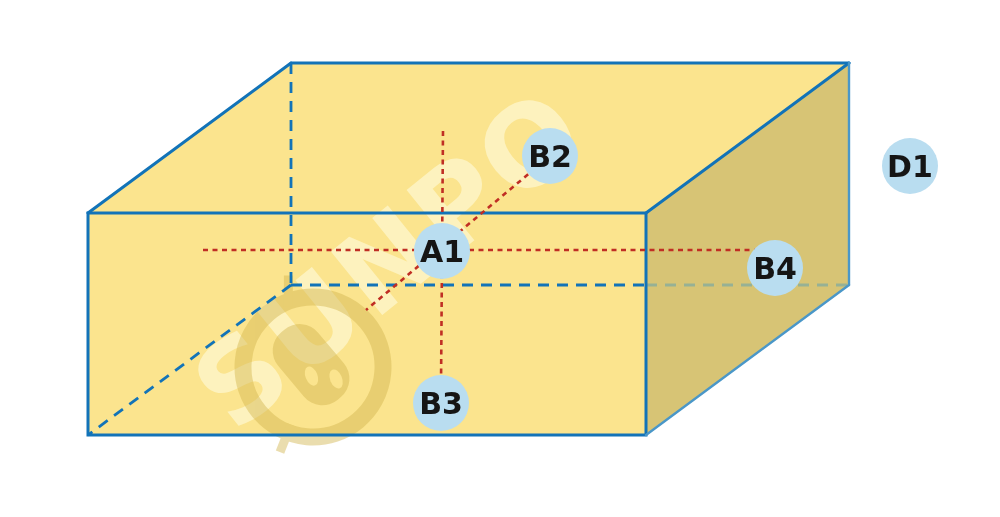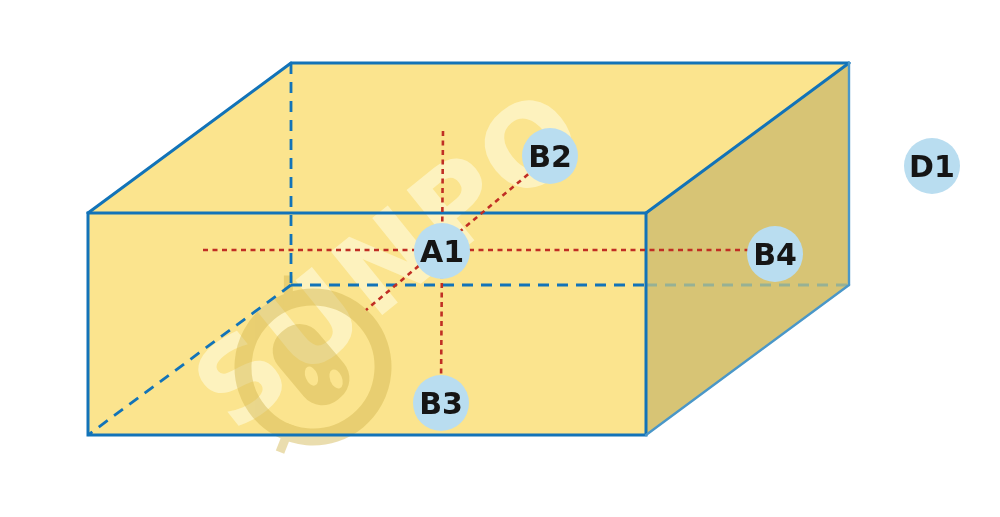--- a/index.html
+++ b/index.html
@@ -90,16 +90,16 @@
         <line x1="203" y1="250" x2="775" y2="250" class="guide"></line>
         <line x1="443" y1="131" x2="441" y2="387" class="guide"></line>
         <line x1="550" y1="156" x2="366" y2="310" class="guide"></line>
       </g>
   </svg>
 
   <div class="points-layer" id="points-layer">
       <div class="point" style="left: 442px; top: 251px;">A1</div>
       <div class="point" style="left: 550px; top: 156px;">B2</div>
       <div class="point" style="left: 441px; top: 403px;">B3</div>
-      <div class="point" style="left: 775px; top: 254px;">B4</div>
-      <div class="point" style="left: 932px; top: 166px;">D1</div>
+      <div class="point" style="left: 775px; top: 268px;">B4</div>
+      <div class="point" style="left: 910px; top: 166px;">D1</div>
     </div>
 </div>
 
 </body></html>

